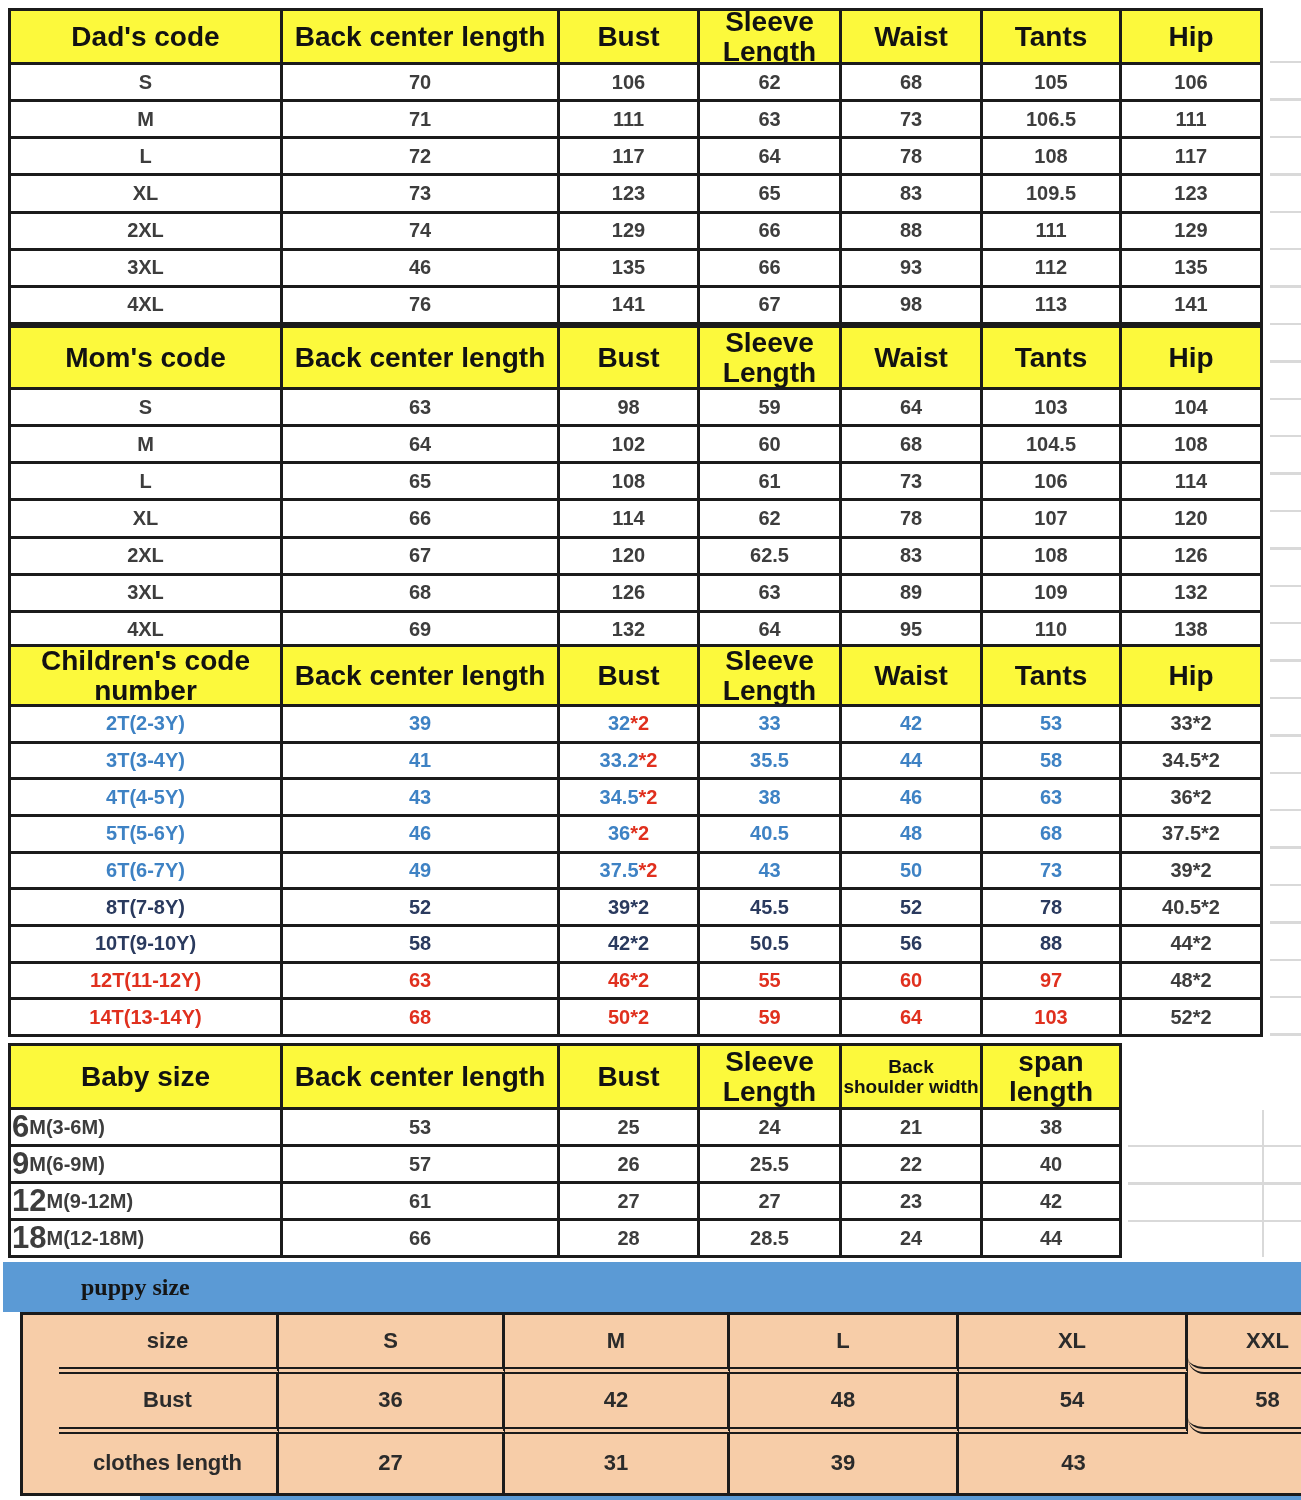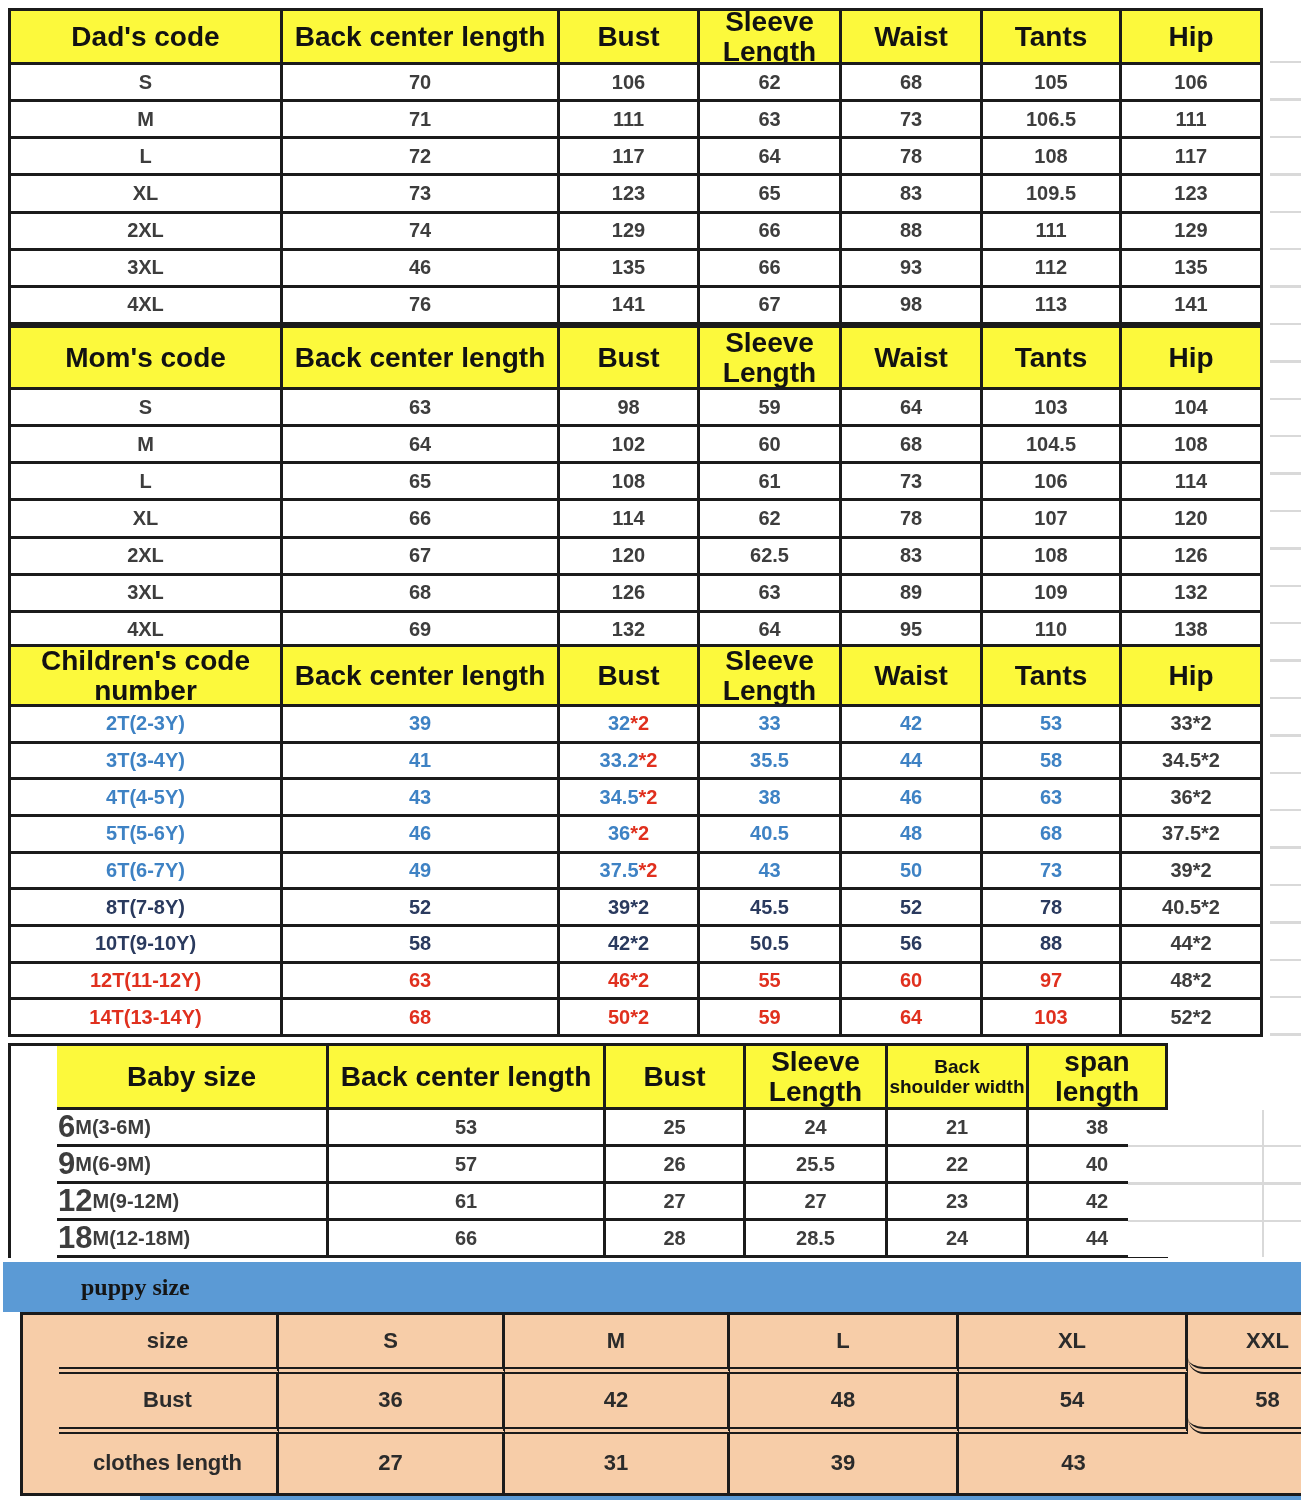--- a/index.html
+++ b/index.html
@@ -32,21 +32,21 @@
     border-right:3px solid var(--bd);border-bottom:3px solid var(--bd);
     display:flex;align-items:center;justify-content:center;
     color:var(--txt);font-weight:bold;font-size:20px;line-height:1.05;
     text-align:center;overflow:hidden;
   }
   .main-cols{grid-template-columns:272px 277px 140px 142px 141px 139px 141px;}
   .baby-cols{grid-template-columns:272px 277px 140px 142px 141px 139px;}
   #tbl-dad{top:8px;height:317px;grid-template-rows:54px repeat(7,1fr);}
   #tbl-mom{top:325px;height:325px;grid-template-rows:62px repeat(7,1fr);}
   #tbl-children{top:644px;height:393px;grid-template-rows:60px repeat(9,1fr);}
-  #tbl-baby{top:1043px;height:215px;grid-template-rows:64px repeat(4,1fr);padding-left:46px;}
+  #tbl-baby{top:1043px;height:215px;grid-template-rows:64px repeat(4,1fr);}
 
   .tbl>.hdr{background:var(--yellow);color:#121212;font-size:28px;}
   #tbl-baby>.hdr.col-4{font-size:19px;}
 
   .c-blue{color:var(--blue) !important;}
   .c-navy{color:var(--navy) !important;}
   .c-red{color:var(--red) !important;}
   .c-blue.col-2 .star{color:var(--red);}
 
   .tbl>.left{justify-content:flex-start;padding-left:1px;text-align:left;}

